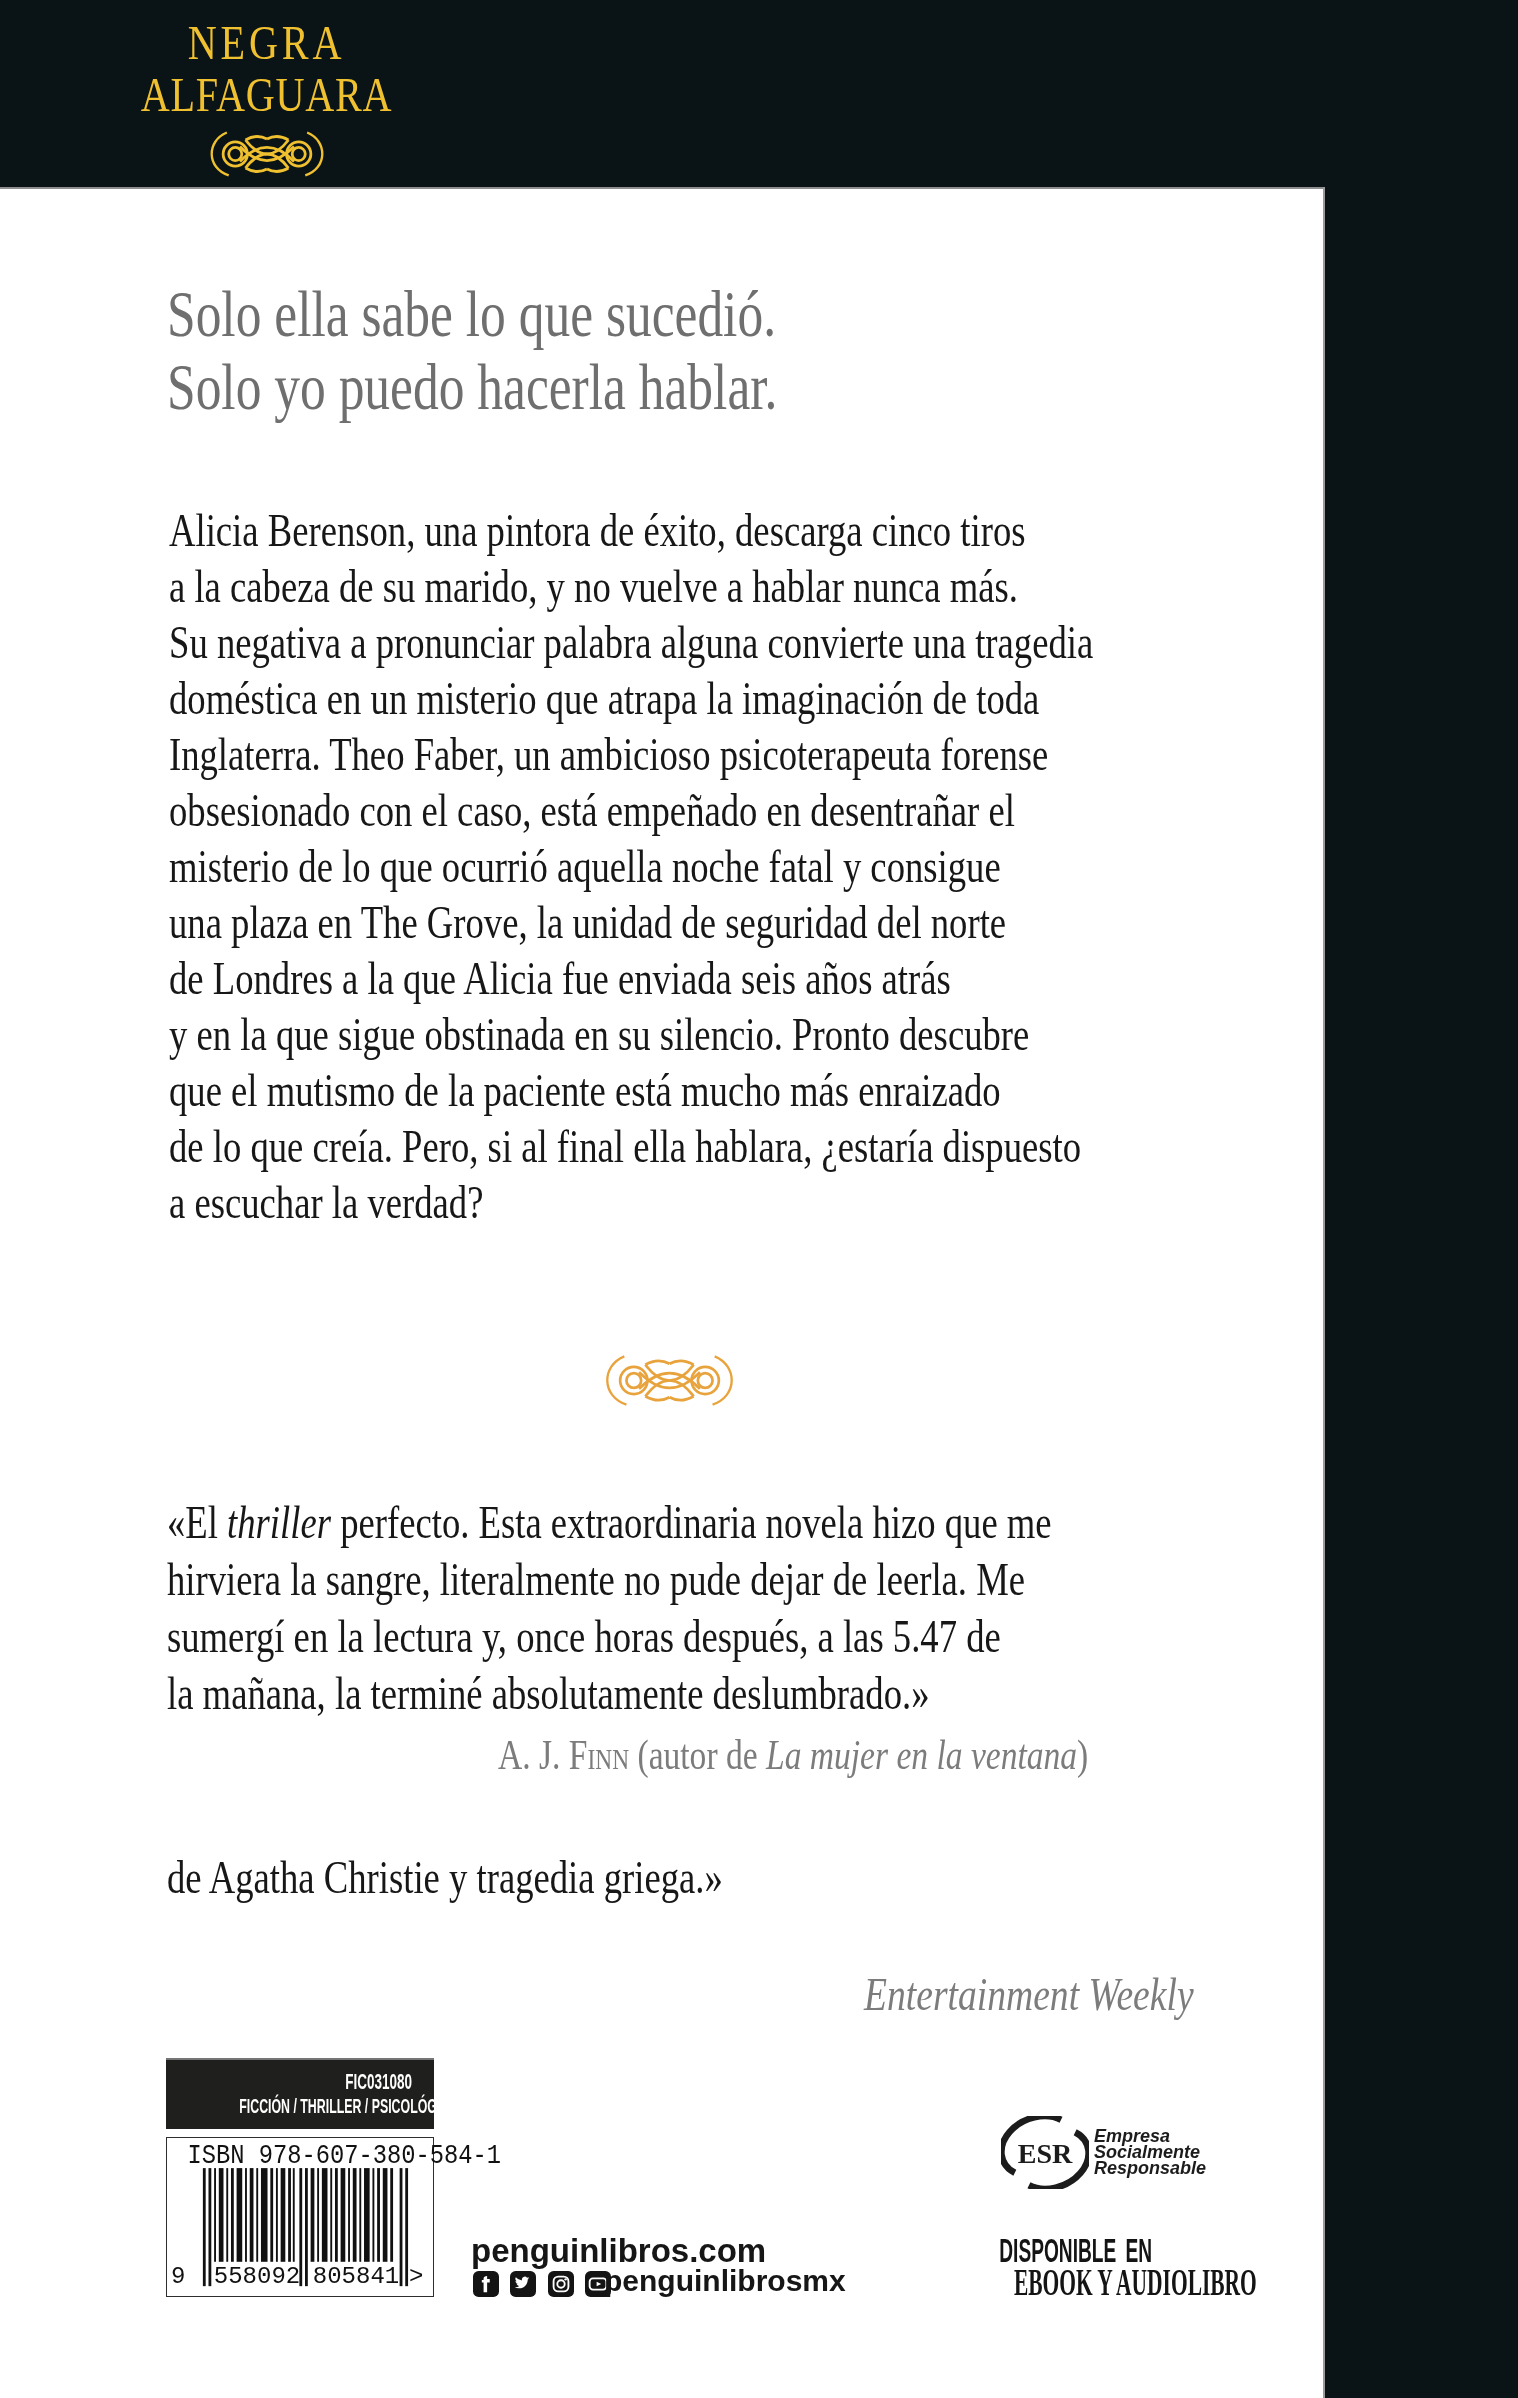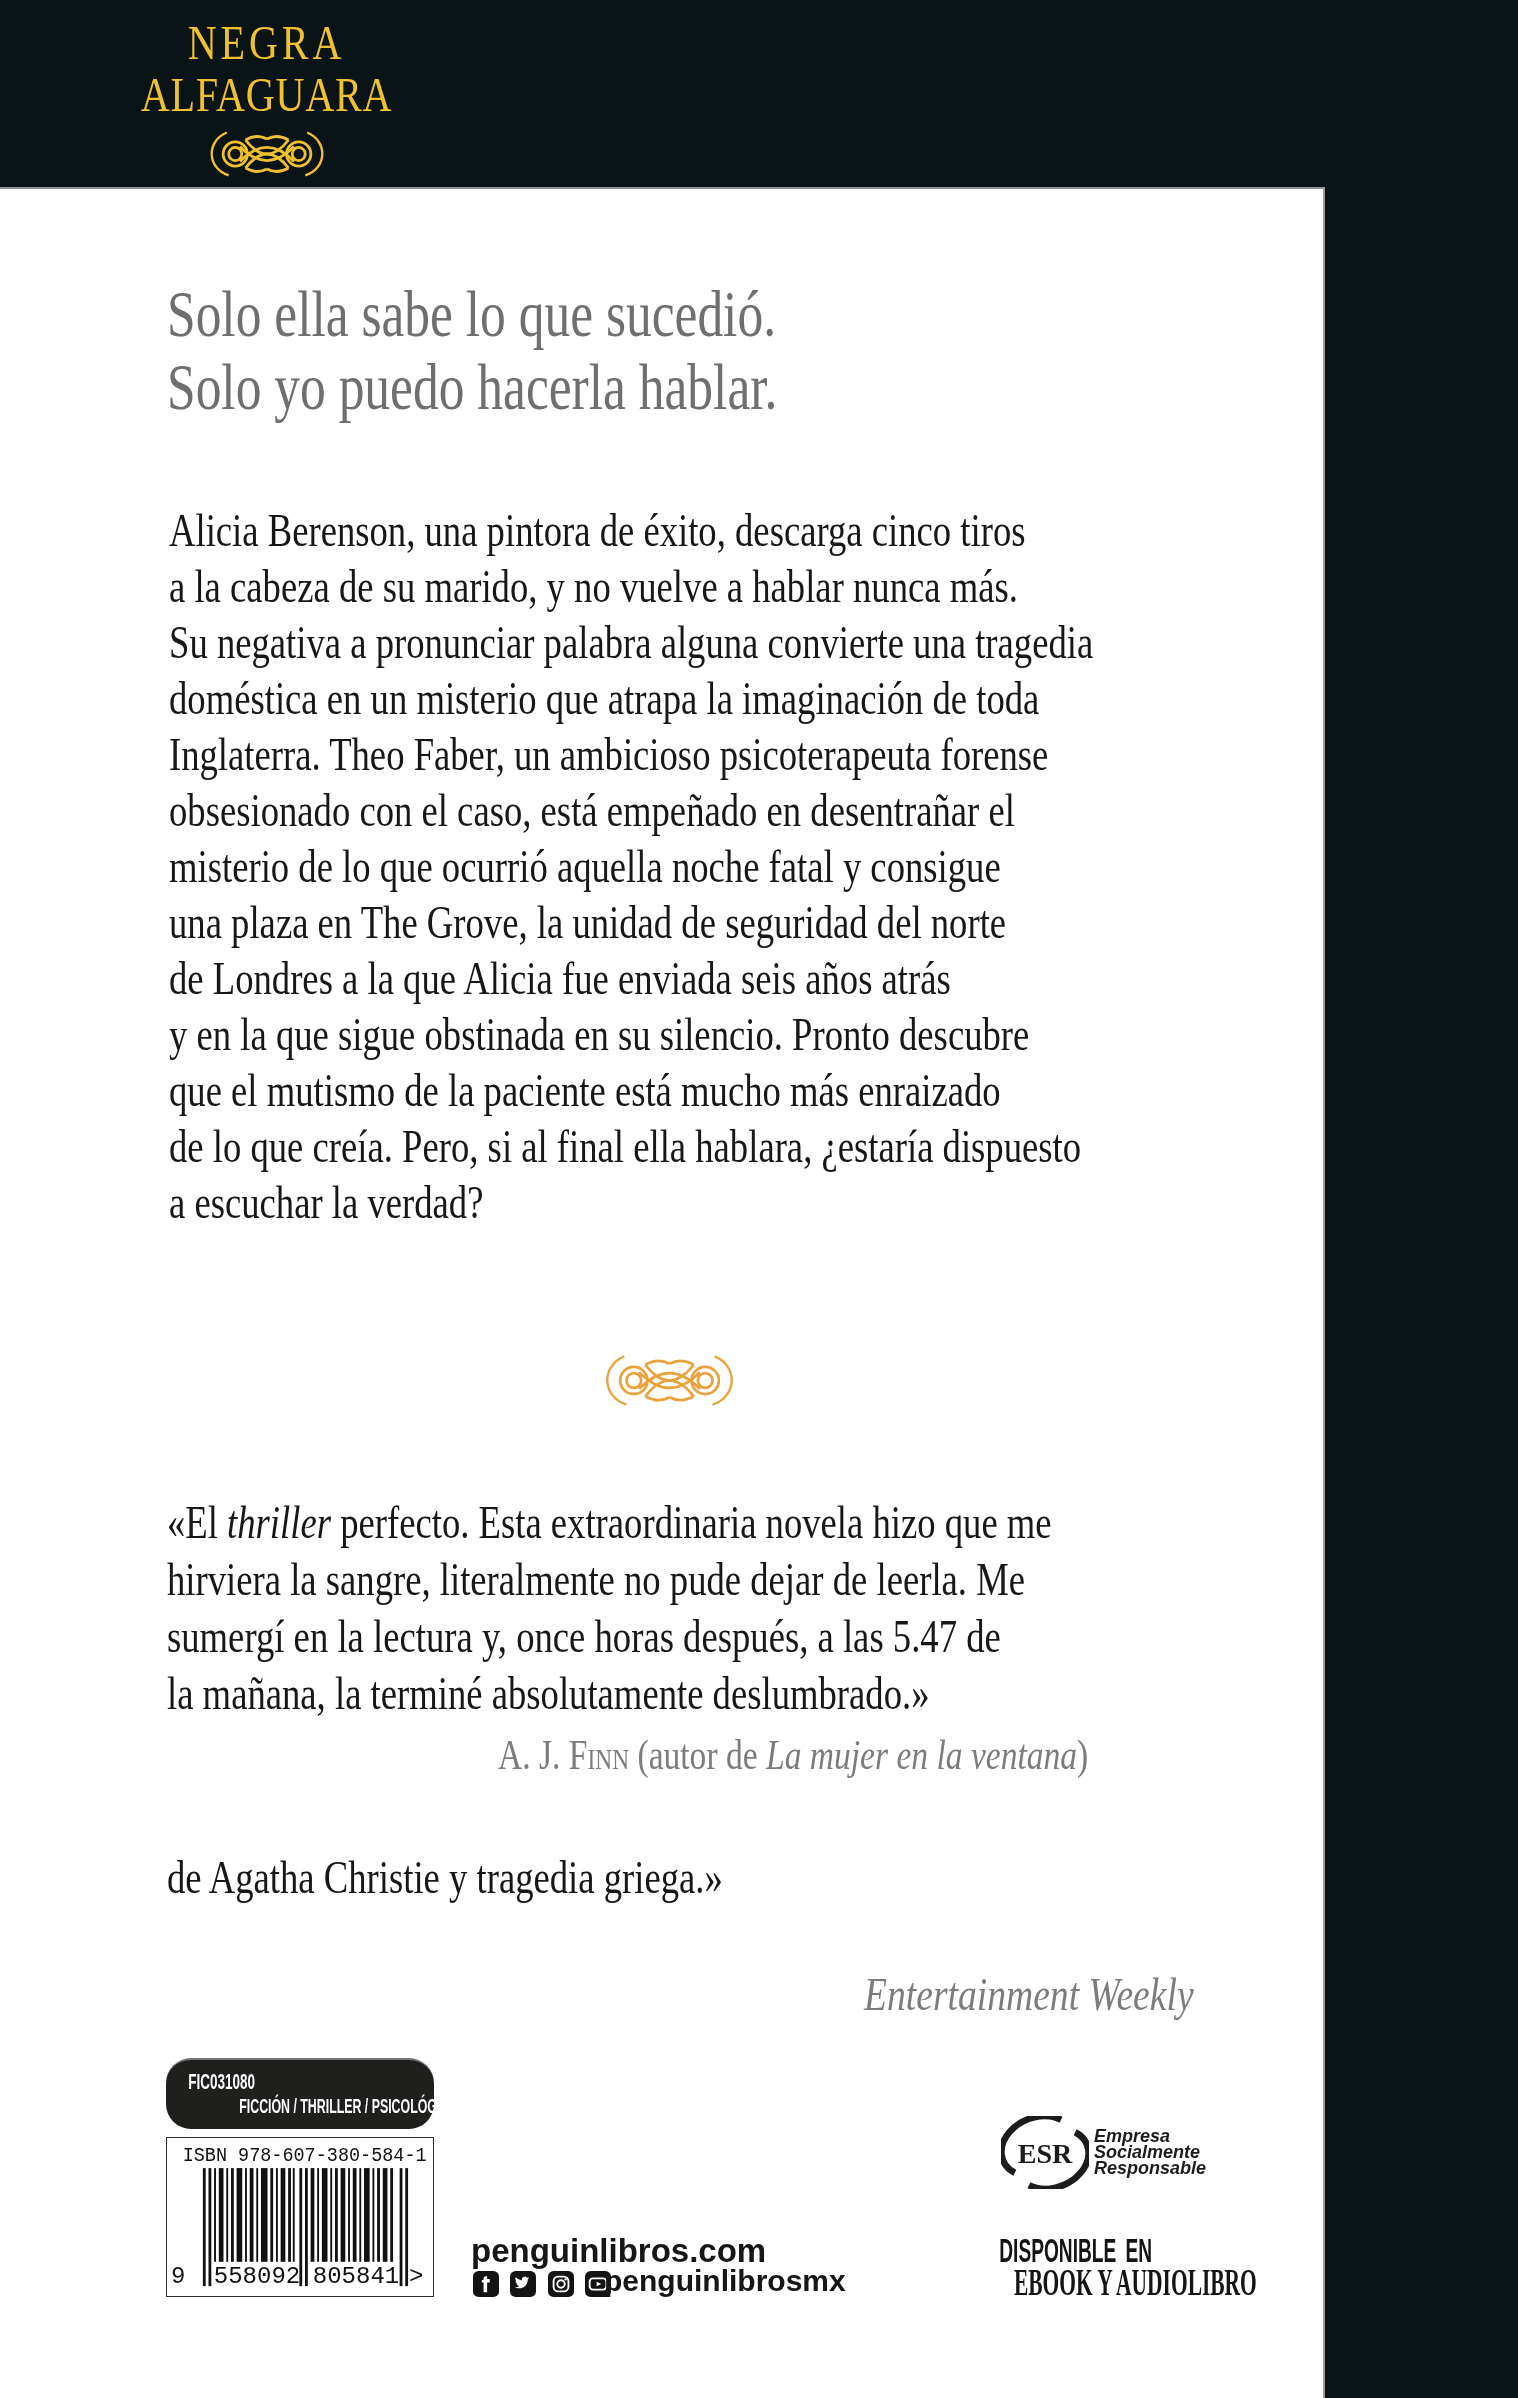--- a/index.html
+++ b/index.html
@@ -33,27 +33,27 @@
   .quote1 .it{font-style:italic;}
   .attr1{position:absolute;left:498px;top:1731px;color:#7c7c7c;font-size:43px;line-height:47px;}
   .attr1 .sc{font-variant:small-caps;}
   .attr1 .it{font-style:italic;}
   .quote2{position:absolute;left:167px;top:1848px;color:#171717;font-size:47px;line-height:58px;}
   .attr2{position:absolute;left:864px;top:1968px;color:#7c7c7c;font-size:47px;line-height:52px;font-style:italic;}
 
   
   .bisac{position:absolute;left:166px;top:2058px;width:268px;height:71px;background:#1f1f1d;
          border-top:2.8px solid #757575;box-sizing:border-box;color:#ffffff;
-         font-family:"Liberation Sans", sans-serif;font-weight:bold;text-align:left;border-radius:25px;}
+         font-family:"Liberation Sans", sans-serif;font-weight:bold;text-align:right;}
   .bisac .b1{margin-top:10.3px;font-size:22.5px;line-height:24px;}
   .bisac .b2{font-size:20.6px;line-height:24px;}
   .isbnbox{position:absolute;left:166px;top:2137px;width:268px;height:160px;background:#ffffff;
            border:1.9px solid #2e2e2e;box-sizing:border-box;}
   .isbnlabel{position:absolute;left:166px;top:2145px;width:220px;text-align:center;color:#111;
-             font-family:"Liberation Mono", monospace;font-size:21px;line-height:22.5px;}
+             font-family:"Liberation Mono", monospace;font-size:27px;line-height:22.5px;}
   .isbnlabel .scxc{transform:scaleX(.88);}
   .bdigits{position:absolute;color:#111;font-family:"Liberation Mono", monospace;font-size:24px;line-height:24px;top:2265px;}
   .d9{left:171px;} .dg1{left:213px;width:88px;text-align:center;} .dg2{left:312px;width:88px;text-align:center;} .dgt{left:409px;}
 
   
   .sans{font-family:"Liberation Sans", sans-serif;}
   .website{position:absolute;left:471px;top:2235px;font-size:33px;line-height:32px;font-weight:600;color:#161616;}
   .socialrow{position:absolute;left:473px;top:2271px;height:26px;}
   .socialrow svg{margin-right:7.5px;vertical-align:top;}
   .handle{position:absolute;left:604px;top:2265px;font-size:30px;line-height:32px;font-weight:600;color:#161616;}

